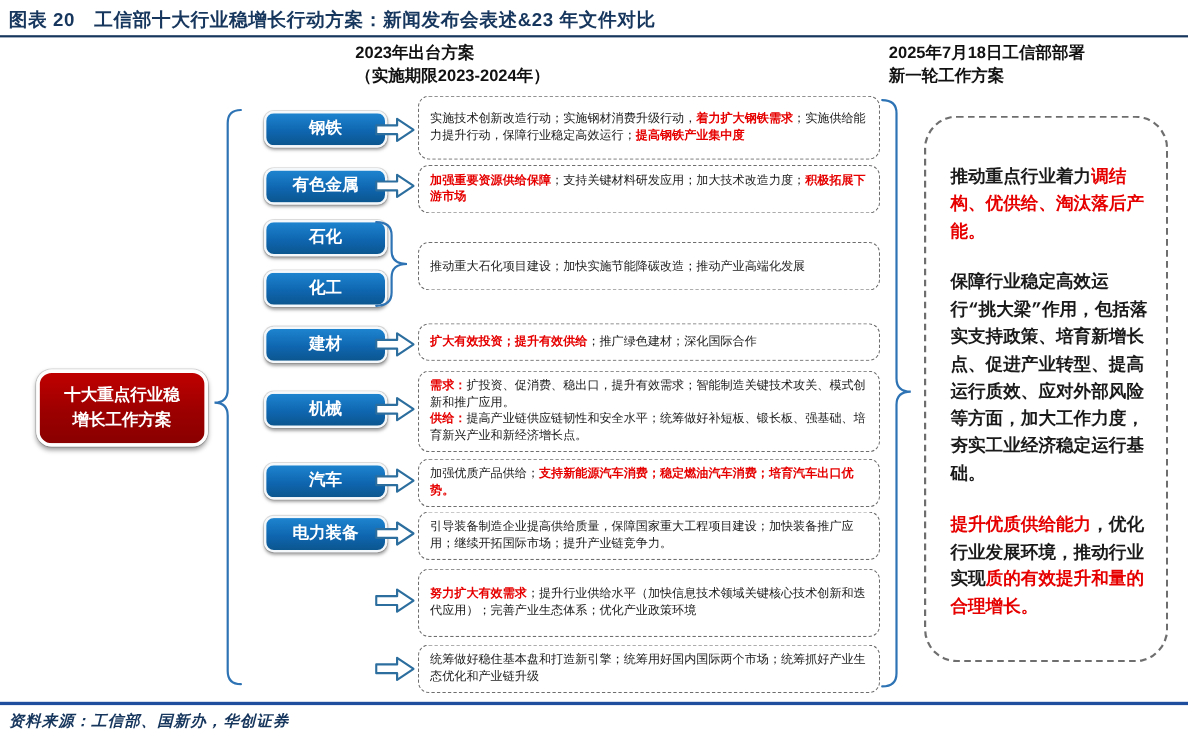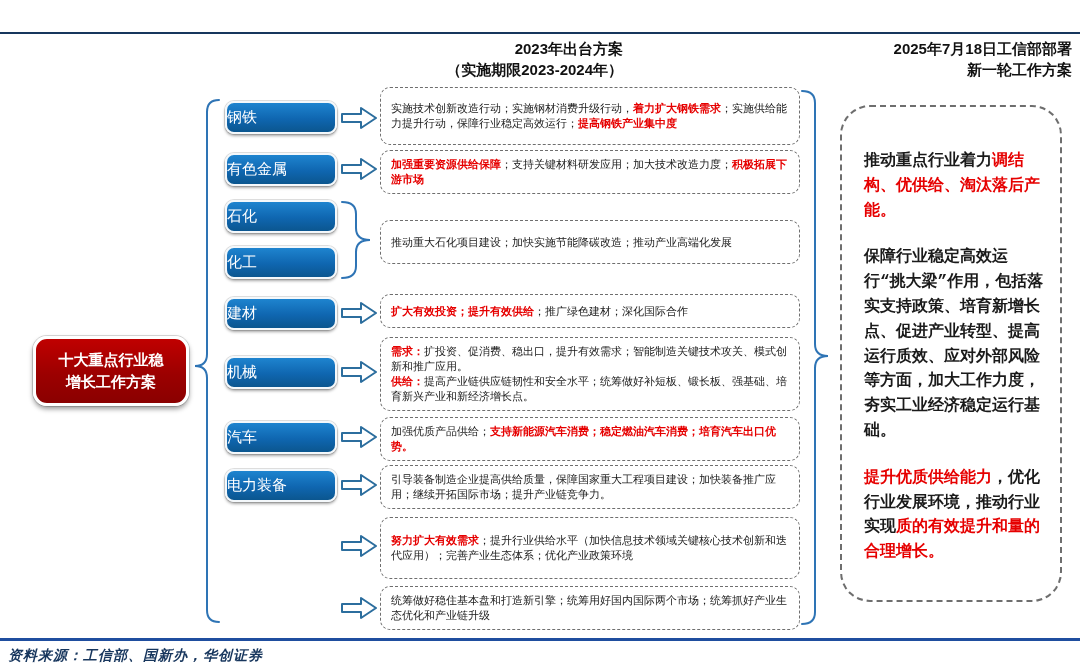--- a/index.html
+++ b/index.html
@@ -7,41 +7,41 @@
     position:relative;width:1080px;height:670px;background:#ffffff;overflow:hidden;
     font-family:"Liberation Sans","DejaVu Sans",sans-serif;color:#1a1a1a;
   }
   .title{
     position:absolute;left:8px;top:7px;width:1000px;
     font-size:17px;font-weight:bold;color:#17365D;letter-spacing:.5px;
   }
   .title-rule{position:absolute;left:0;top:32px;width:1080px;height:2px;background:#17365D;}
   .col-header{
     position:absolute;top:38px;font-size:15px;font-weight:bold;color:#111;
-    text-align:right;white-space:pre-line;line-height:1.4;
+    text-align:left;white-space:pre-line;line-height:1.4;
   }
   .col-2023{left:323px;width:300px;}
   .col-2025{left:808px;width:264px;}
 
   .root-box{
     position:absolute;left:33px;top:336px;width:150px;height:64px;
     background:linear-gradient(180deg,#c00000 0%,#9c0000 55%,#8a0000 100%);
     border:3px solid #ffffff;border-radius:14px;
     box-shadow:0 3px 5px rgba(0,0,0,.4), 0 0 0 1px rgba(0,0,0,.15);
     display:flex;align-items:center;justify-content:center;
     color:#ffffff;font-size:15px;font-weight:bold;text-align:center;
     white-space:pre-line;line-height:1.5;
   }
   .ind{
-    position:absolute;left:225px;width:112px;height:33px;
+    position:absolute;left:240px;width:112px;height:33px;
     background:linear-gradient(180deg,#1e84cf 0%,#0f66b0 55%,#0b568f 100%);
     border:2px solid #f4f8fb;border-radius:9px;
     box-shadow:0 2px 3px rgba(0,0,0,.35), 0 0 0 1px rgba(0,0,0,.12);
-    display:flex;align-items:center;justify-content:flex-start;
-    color:#ffffff;font-size:15px;font-weight:normal;text-align:center;
+    display:flex;align-items:center;justify-content:center;
+    color:#ffffff;font-size:15px;font-weight:bold;text-align:center;
     white-space:pre-line;line-height:1.25;box-sizing:border-box;
   }
   .arrow{position:absolute;left:341px;width:36px;height:26px;}
   .plan{
     position:absolute;left:380px;width:420px;
     border:1.6px dashed #6e6e6e;border-radius:10px;
     display:flex;align-items:center;box-sizing:border-box;
     padding:3px 10px;background:#fff;
   }
   .plan-text{font-size:11px;line-height:1.36;color:#1a1a1a;}
@@ -57,20 +57,21 @@
   .footer{
     position:absolute;left:8px;top:647px;font-size:14px;font-style:italic;
     color:#17365D;font-weight:bold;letter-spacing:1px;
   }
 </style>
 </head>
 <body>
 
 <div class="canvas">
 
+  <div class="title">图表 20　工信部十大行业稳增长行动方案：新闻发布会表述&amp;23 年文件对比</div>
   <div class="title-rule"></div>
 
   <div class="col-header col-2023">2023年出台方案
 （实施期限2023-2024年）</div>
   <div class="col-header col-2025">2025年7月18日工信部部署
 新一轮工作方案</div>
 
   <div class="root-box">
     <span>十大重点行业稳
 增长工作方案</span>

